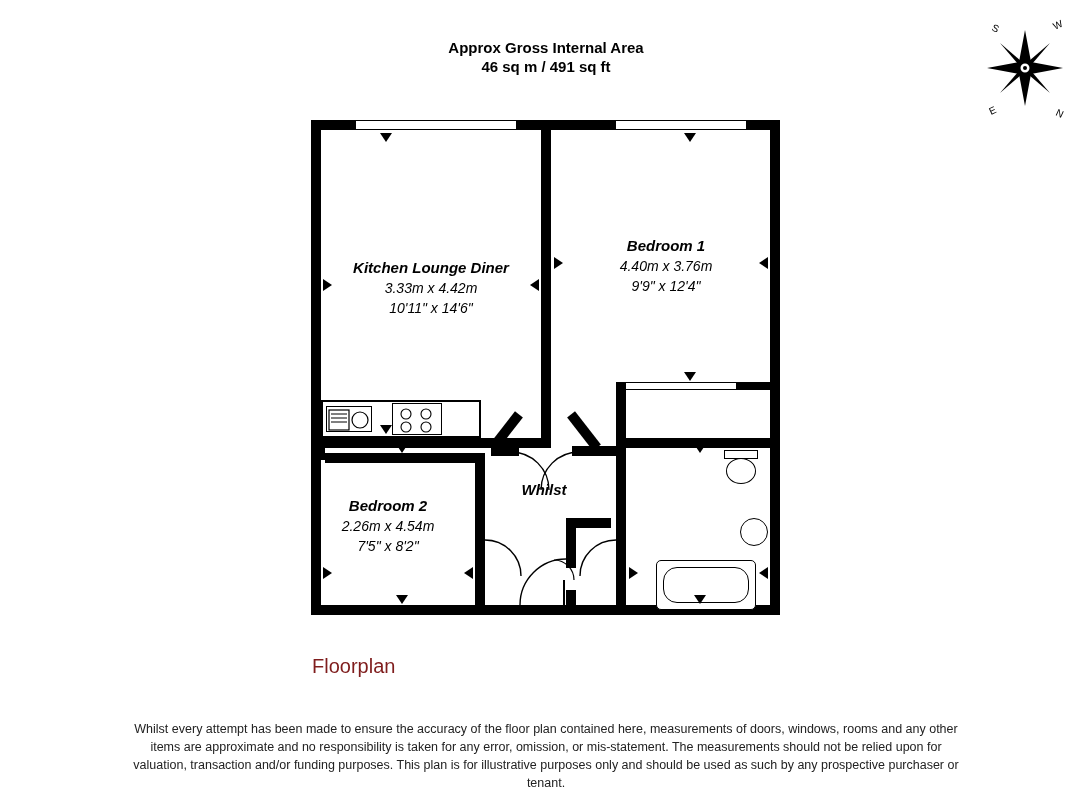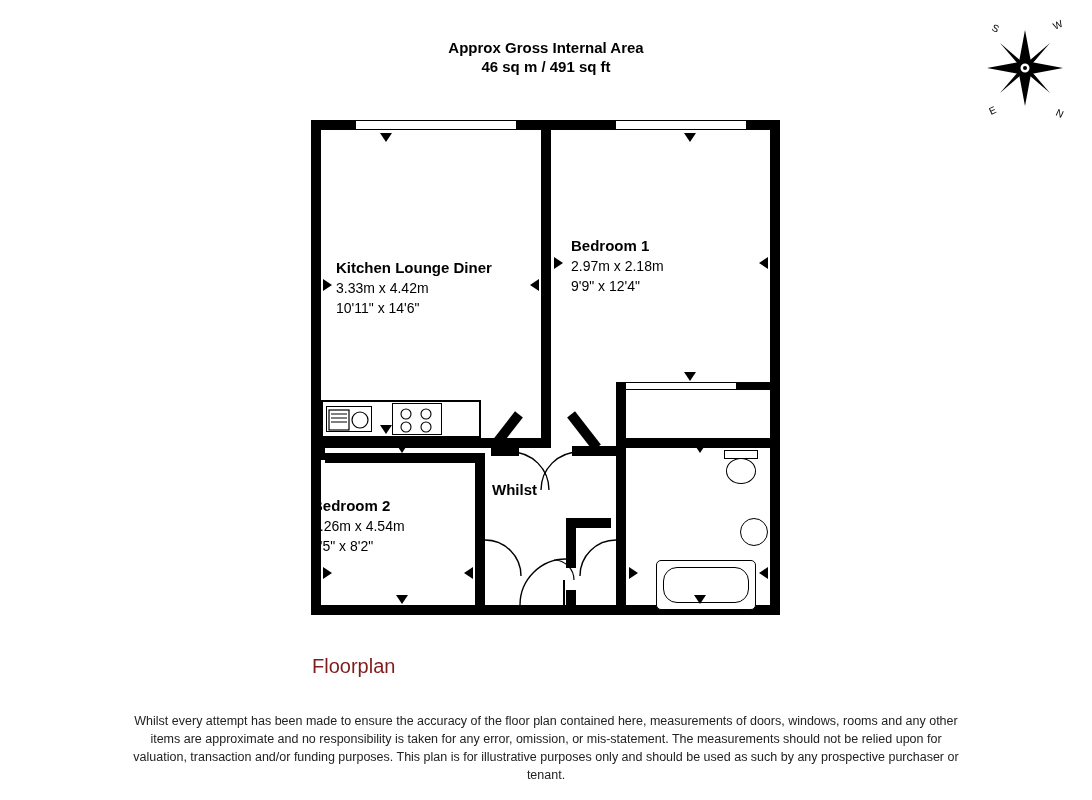--- a/index.html
+++ b/index.html
@@ -53,23 +53,24 @@
   .window {
     position: absolute;
     background: #ffffff;
     border-top: 1px solid #000;
     border-bottom: 1px solid #000;
     box-sizing: border-box;
   }
 
   .room-label {
     position: absolute;
-    text-align: left;
+    text-align: center;
     line-height: 20px;
     white-space: nowrap;
+    font-style: italic;
   }
   .room-label .name {
     font-size: 15px;
     font-weight: bold;
     display: block;
   }
   .room-label .dim {
     font-size: 14px;
     display: block;
   }
@@ -117,21 +118,21 @@
     position: absolute;
     left: 0;
     top: 712px;
     width: 1092px;
     text-align: center;
     font-size: 12.5px;
     line-height: 18px;
     color: #222222;
   }
   #disclaimer p {
-    margin: 0 auto;
+    margin: 8px auto;
     width: 830px;
   }
 </style>
 </head>
 <body>
 
 <div id="header">
   <div>Approx Gross Internal Area</div>
   <div>46 sq m / 491 sq ft</div>
 </div>
@@ -264,21 +265,21 @@
   <div class="arrow down" style="left:398px; top:485px;"></div>
 
   <div class="room-label" style="left:40px; top:148px; width:190px;">
     <span class="name">Kitchen Lounge Diner</span>
     <span class="dim">3.33m x 4.42m</span>
     <span class="dim">10'11" x 14'6"</span>
   </div>
 
   <div class="room-label" style="left:275px; top:126px; width:190px;">
     <span class="name">Bedroom 1</span>
-    <span class="dim">2.97m x 2.18m</span>
+    <span class="dim">4.40m x 3.76m</span>
     <span class="dim">9'9" x 12'4"</span>
   </div>
 
   <div class="room-label" style="left:16px; top:386px; width:152px;">
     <span class="name">Bedroom 2</span>
     <span class="dim">2.26m x 4.54m</span>
     <span class="dim">7'5" x 8'2"</span>
   </div>
 
 

